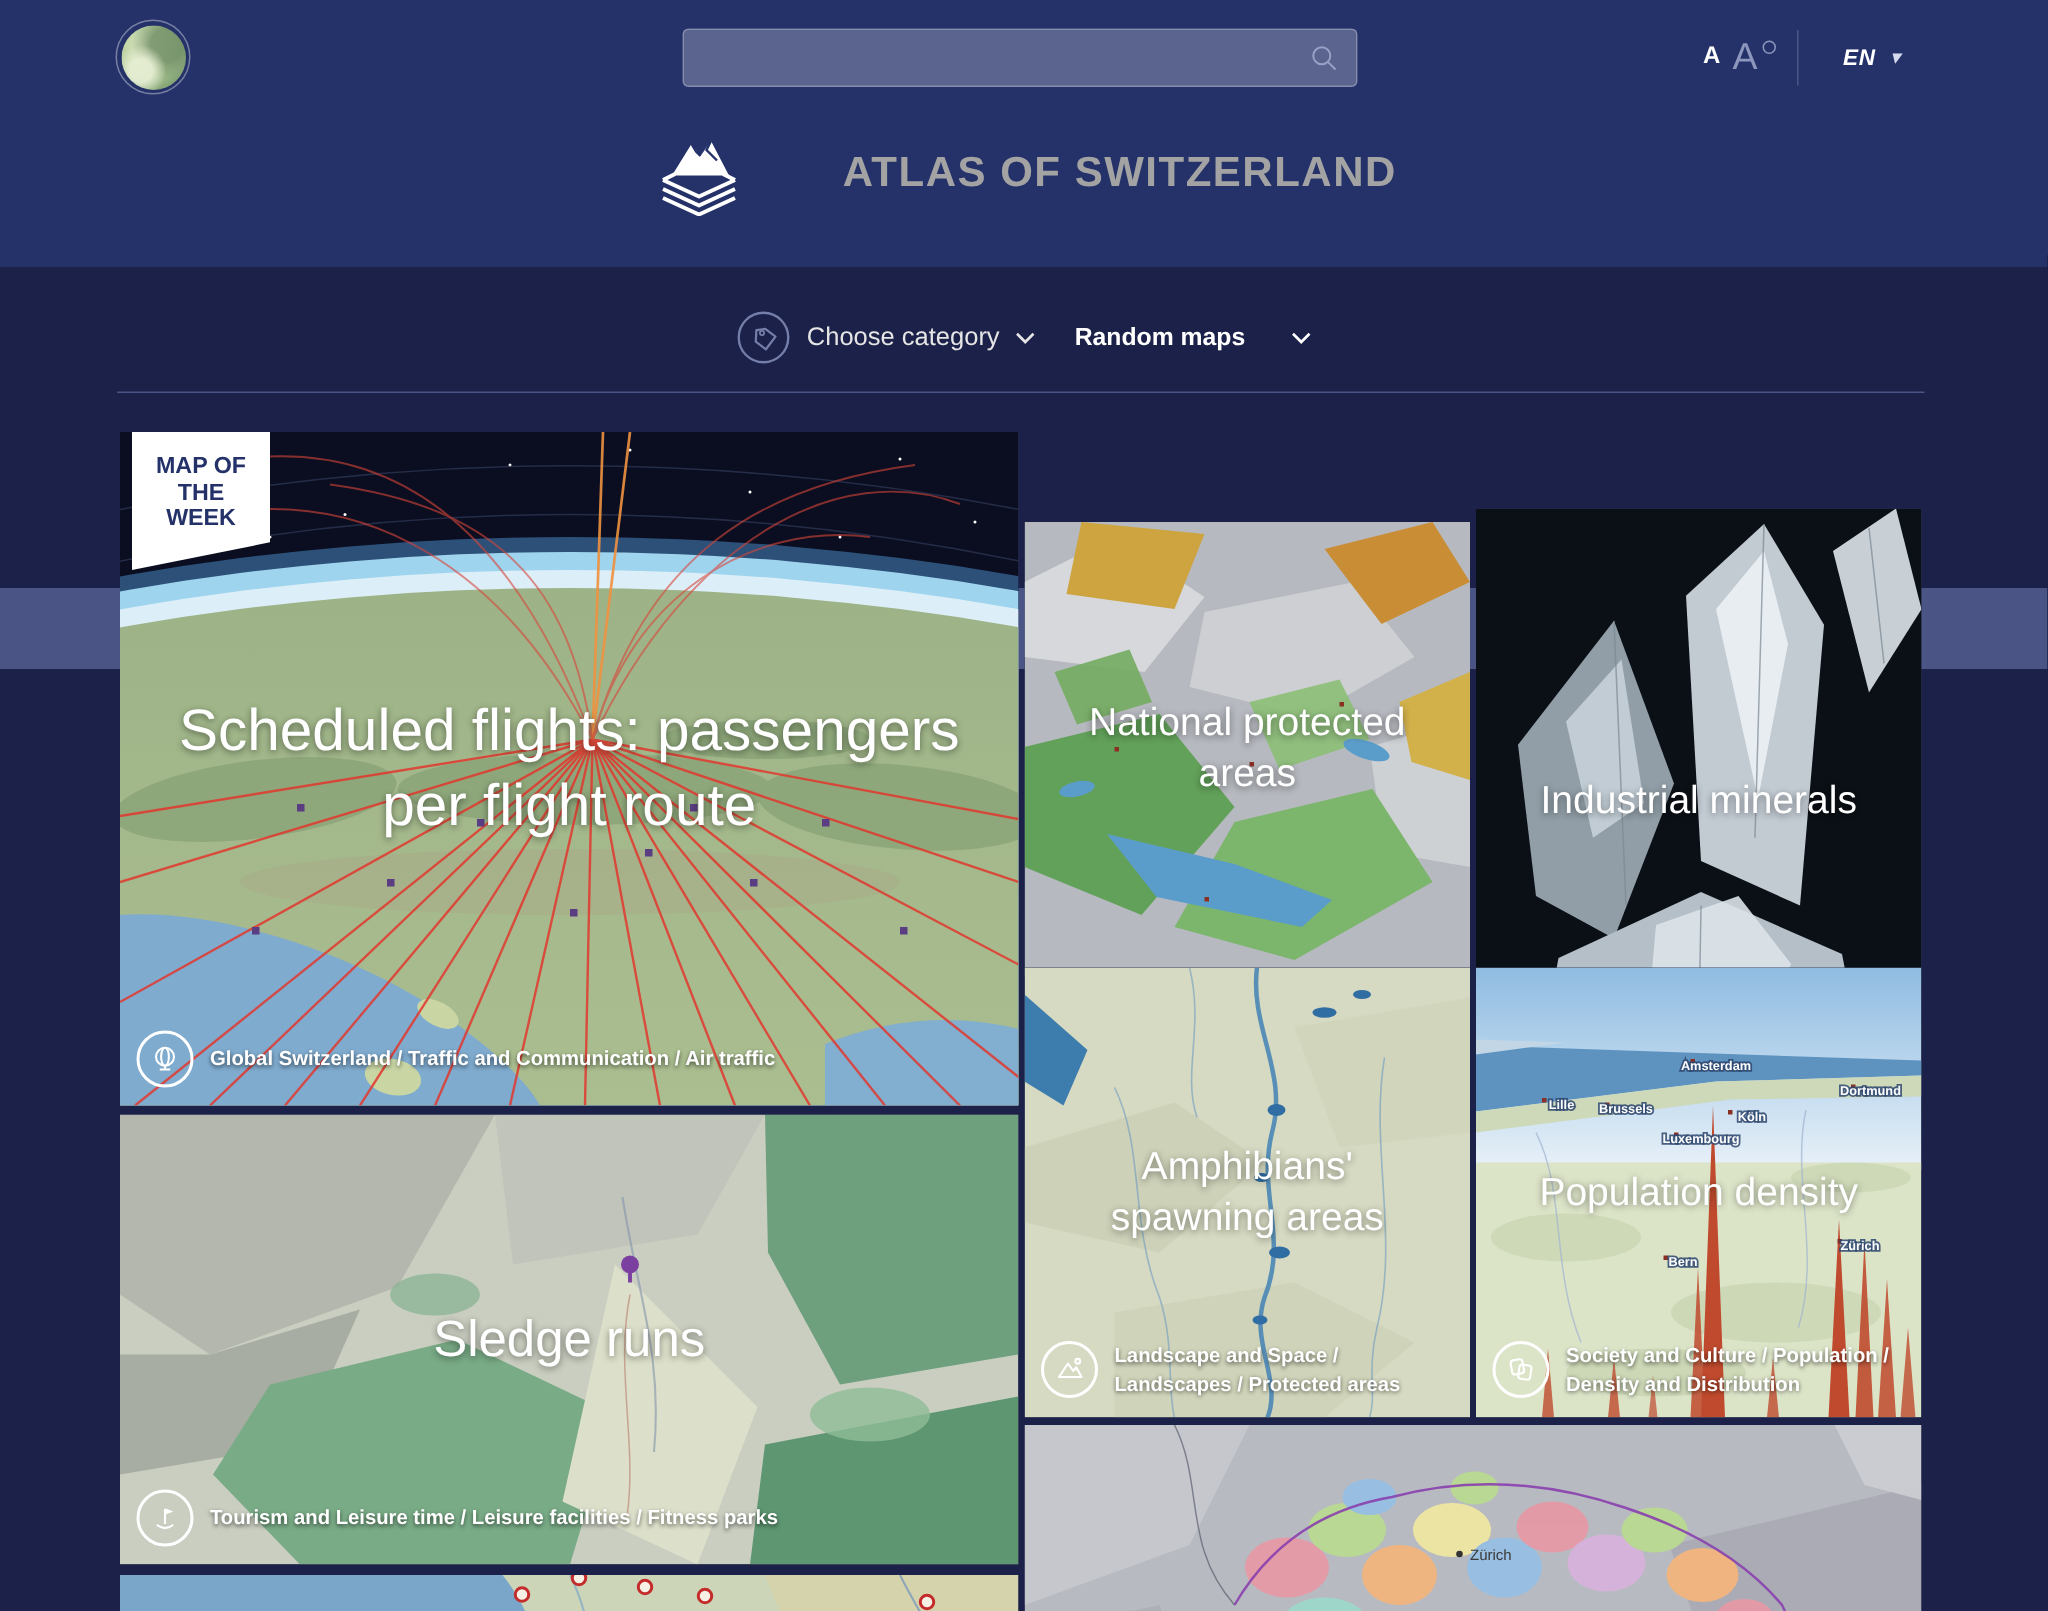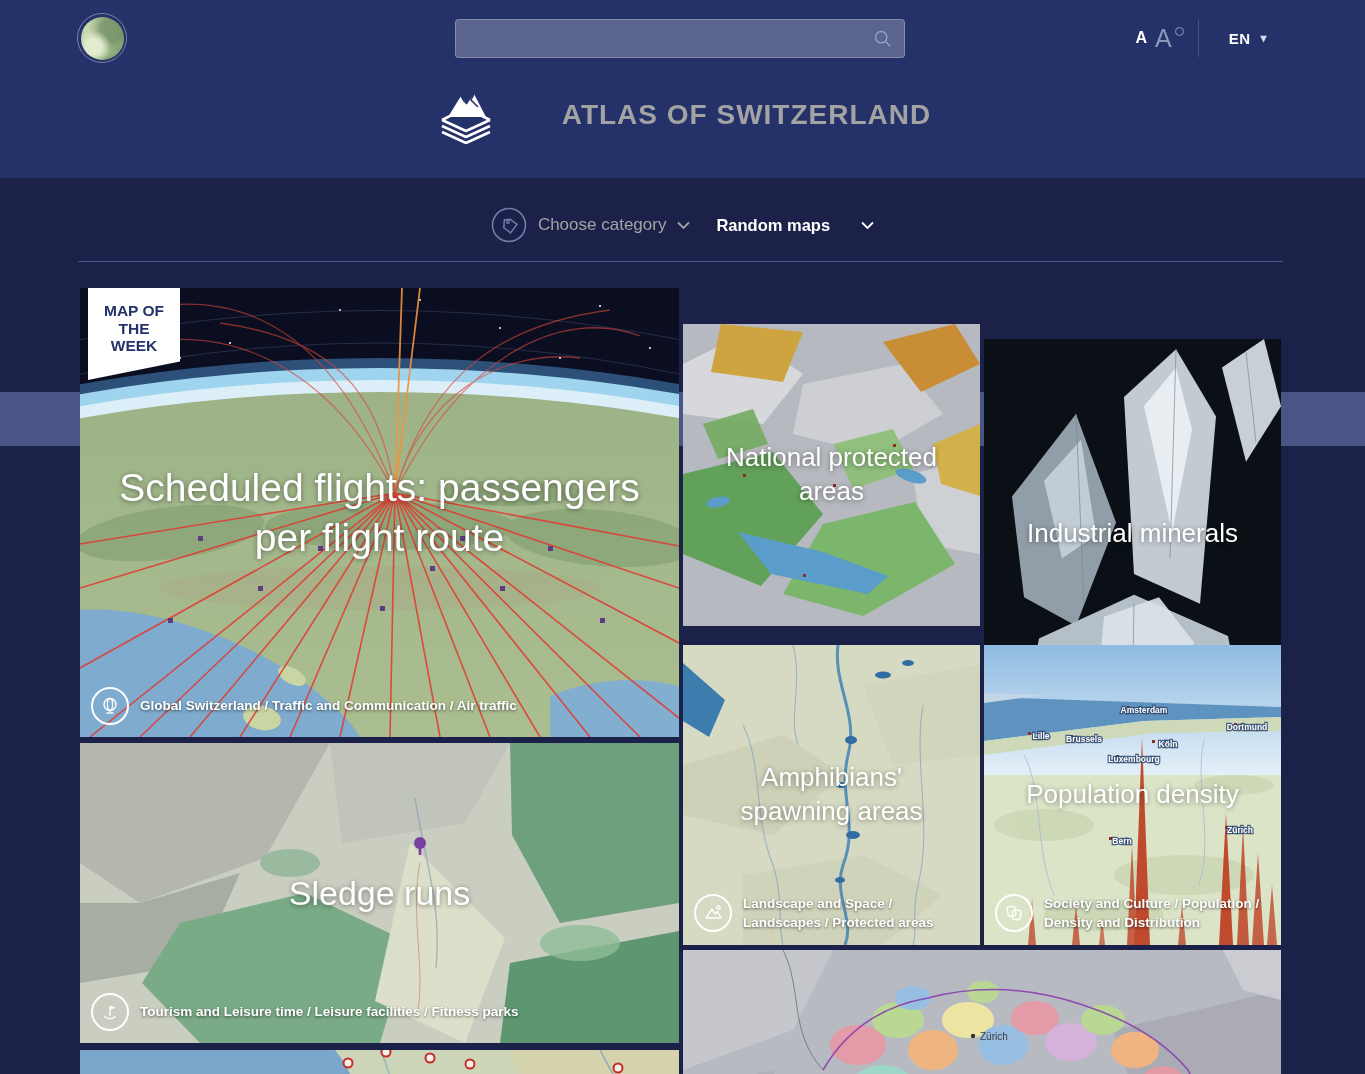--- a/index.html
+++ b/index.html
@@ -24,42 +24,42 @@
     padding:0 14px; height:100%; font-family:"Liberation Sans", sans-serif; }
   .search-ic { width:21px; height:21px; margin-right:11px; stroke:#99a2c6; fill:none; stroke-width:1.5; cursor:pointer; }
   .hdr-right { position:absolute; right:92px; top:16px; height:44px; display:flex; align-items:center; }
   .fontA { background:none; border:none; color:#fff; cursor:pointer; font-family:"Liberation Sans", sans-serif; }
   .fontA.small { font-size:16px; font-weight:700; padding:0 3px; }
   .fontA.large { font-size:25px; font-weight:400; color:#8d96bd; position:relative; padding:0 16px 0 5px; }
   .loupe { position:absolute; right:4px; top:3px; width:9px; height:9px; border:1.5px solid #8d96bd; border-radius:50%; }
   .vdiv { width:1px; background:#4b5585; }
   .vdiv.hdr { height:37px; margin:0 24px 0 10px; }
   .lang { background:none; border:none; color:#fff; font-size:15px; font-weight:700; letter-spacing:.5px;
-    display:flex; align-items:center; gap:10px; cursor:pointer; font-family:"Liberation Sans", sans-serif; }
+    display:flex; align-items:center; gap:10px; cursor:pointer; font-family:"Liberation Sans", sans-serif;font-style:italic; }
   .caret { font-size:12px; color:#d4daf0; line-height:1; }
   .brand { position:absolute; left:0; right:0; top:86px; display:flex; align-items:center; justify-content:center; gap:16px; }
   .brand-logo { width:64px; height:58px; }
   .brand-title { color:#a3a3a3; font-size:28px; font-weight:600; letter-spacing:1px;margin-left:48px; }
   
   .nav { position:absolute; top:196px; left:0; width:1365px; height:58px;
     display:flex; align-items:center; justify-content:center; gap:26px; }
   .nav-item { display:flex; align-items:center; gap:11px; cursor:pointer; }
-  .nav-item.muted { color:#a3a3a3; font-size:17px; }
+  .nav-item.muted { color:#e5e5e5; font-size:17px; }
   .nav-item.strong { color:#fff; font-size:16.5px; font-weight:700;gap:31px; }
   .chev { stroke:currentColor; fill:none; stroke-width:1.8; }
   .vdiv.nav { height:54px; }
   .rule { position:absolute; top:261px; left:78px; width:1205px; height:1px; background:#4b5585; }
   
   .grid { position:absolute; left:80px; top:288px; width:1201px; height:786px; }
   .card { position:absolute; overflow:hidden; cursor:pointer; background:#2a3250; }
   .card > svg.bg { position:absolute; left:0; top:0; width:100%; height:100%; display:block; }
   .cardA { left:0;   top:0;    width:599px; height:449px; }
   .cardB { left:0;   top:455px; width:599px; height:300px; }
   .cardI { left:0;   top:762px; width:599px; height:100px; }
-  .cardD { left:603px; top:36px;  width:297px; height:302px; }
+  .cardD { left:603px; top:60px;  width:297px; height:302px; }
   .cardE { left:904px; top:51px;  width:297px; height:390px; }
   .cardF { left:603px; top:357px; width:297px; height:300px; }
   .cardG { left:904px; top:357px; width:297px; height:300px; }
   .cardH { left:603px; top:662px; width:598px; height:200px; }
   .ttl { position:absolute; inset:0; display:flex; align-items:center; justify-content:center;
     text-align:center; color:#fff; font-weight:400; margin:0; pointer-events:none;
     text-shadow:0 1px 5px rgba(0,0,0,.45); }
   .t-xl { font-size:39px; line-height:1.26; padding:0 28px; }
   .t-lg { font-size:34px; }
   .t-md { font-size:26px; line-height:1.3; padding:0 22px; }

